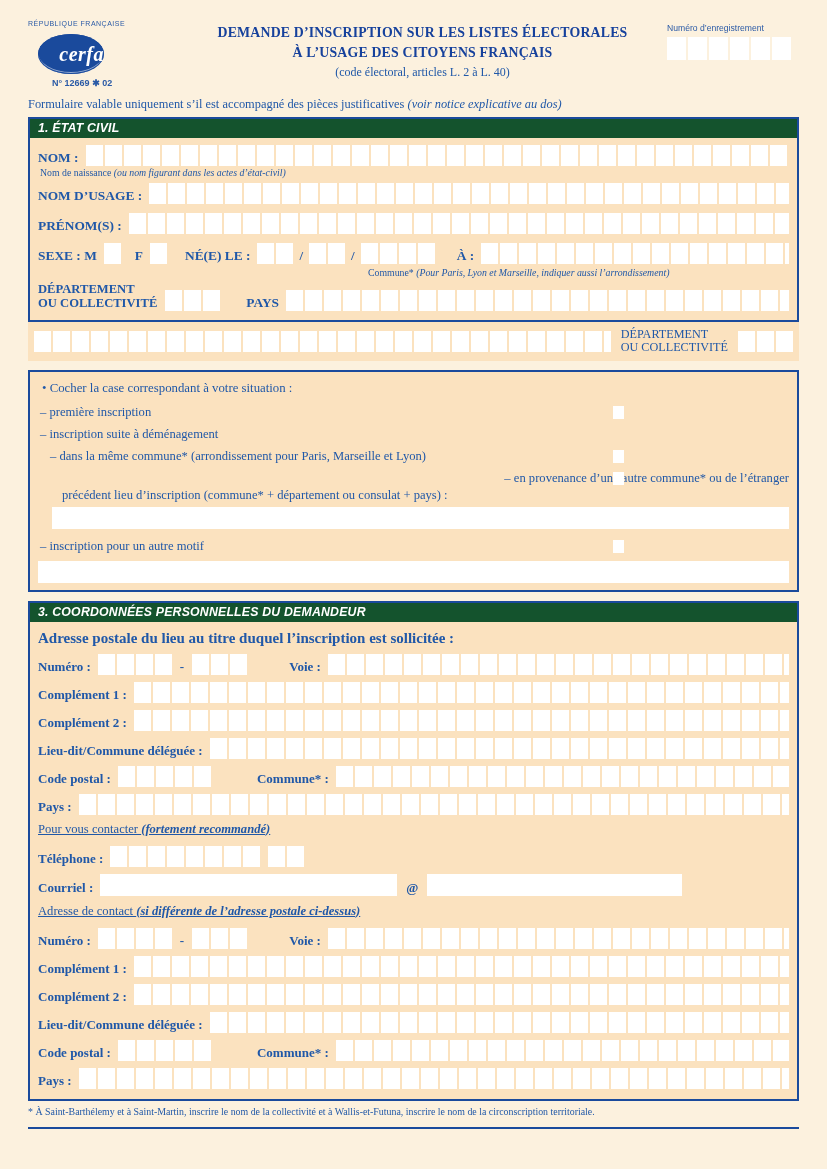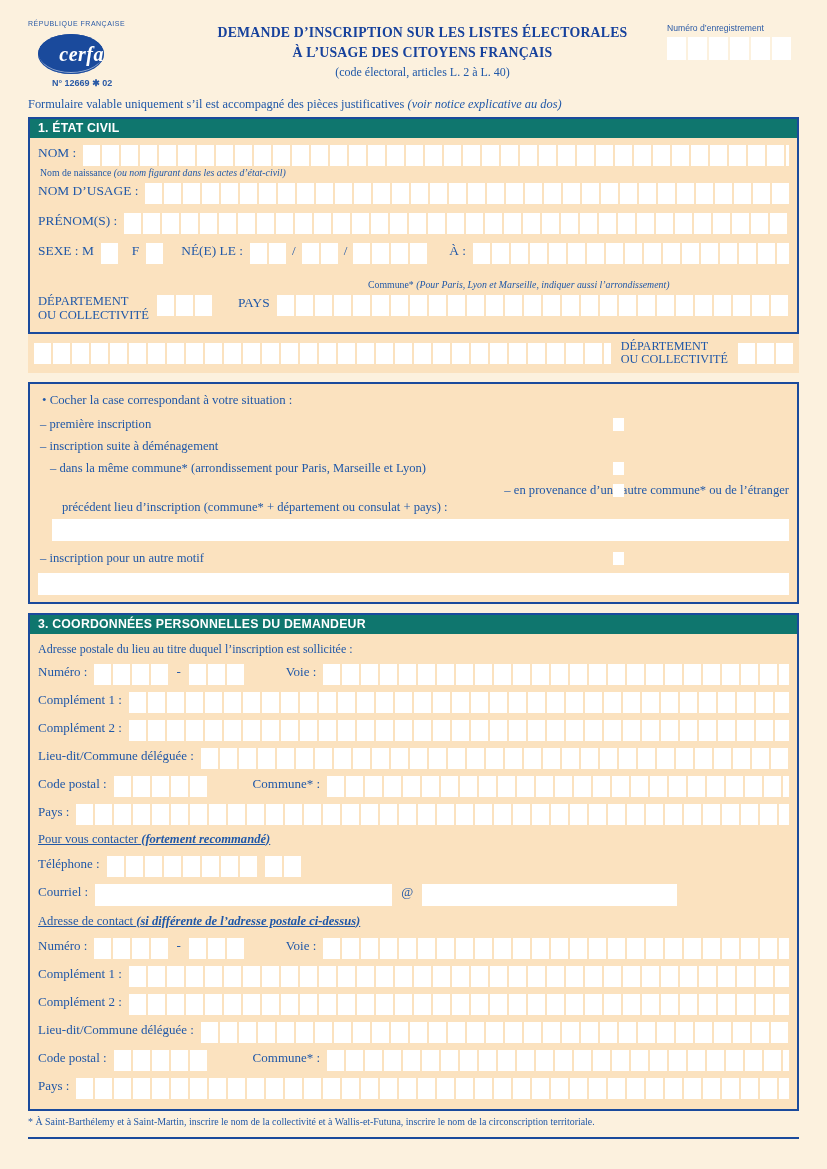--- a/index.html
+++ b/index.html
@@ -27,29 +27,29 @@
   .header-right { width:132px; flex:none; padding-top:3px; }
   .reg-label { font-family:"Liberation Sans", sans-serif; font-size:8.6px; color:#2a5aa6; }
   .reg-boxes { display:flex; gap:2px; margin-top:4px; }
   .reg-boxes .box { width:19px; height:23px; flex:0 0 19px; }
 
   .notice { margin:9px 28px 5px 28px; font-size:12.4px; }
 
   
   .sec { margin:0 28px; border:2px solid #1a4a9c; }
   .sec-bar {
-    background:#0f766e; color:#fff; font-family:"Liberation Sans", sans-serif;
-    font-weight:bold; font-size:12.3px; padding:2px 8px 3px 8px; letter-spacing:.2px;
+    background:#14532d; color:#fff; font-family:"Liberation Sans", sans-serif;
+    font-weight:bold; font-size:12.3px; padding:2px 8px 3px 8px; letter-spacing:.2px;font-style:italic;
   }
   .sec-body { background:#fbe2bf; padding:7px 8px 4px 8px; }
 
   .box { width:17px; height:21px; background:#fff; flex:0 0 17px; }
   .boxes { display:flex; gap:2px; }
   .boxes.fill { flex:1; overflow:hidden; }
-  .brow { display:flex; align-items:flex-start; margin-bottom:7px; }
+  .brow { display:flex; align-items:flex-end; margin-bottom:7px;font-weight:bold; }
   .lbl { white-space:nowrap; padding-right:7px; font-size:13px; }
   .lbl-caps { font-size:13.4px; }
   .subnote { font-size:9.8px; }
   .spacer { flex:none; }
   .dash { padding:0 8px; font-size:13px; }
   .slash { padding:0 6px; font-size:13px; }
 
   .dept-lbl { font-size:12.6px; line-height:1.1; padding-right:8px; white-space:nowrap; }
 
   
@@ -59,21 +59,21 @@
   
   .sit { position:relative; margin-bottom:7px; font-size:12.6px; }
   .instr { font-weight:normal; font-size:12.8px; margin-bottom:9px; margin-left:4px; }
   .ind1 { margin-left:2px; }
   .ind2 { margin-left:12px; }
   .ind3 { margin-left:24px; }
   .chk { position:absolute; left:573px; top:1px; width:11px; height:13px; background:#fff; }
   .wbar { background:#fff; height:22px; }
 
   
-  .s3-intro { font-size:12px; margin-bottom:7px; }
+  .s3-intro { font-size:15px; margin-bottom:7px;font-weight:bold; }
   .uhead { font-size:12.6px; text-decoration:underline; margin:2px 0 9px 0; }
   .uhead .bi { font-weight:bold; font-style:italic; }
 
   
   .footnote { margin:5px 28px; font-size:9.9px; }
   .rule1 { margin:10px 28px 0 28px; border-top:2px solid #1a4a9c; }
 </style>
 </head>
 <body>
 
@@ -230,21 +230,21 @@
             <div class="box"></div>
             <div class="box"></div>
             <div class="box"></div>
             <div class="box"></div>
             <div class="box"></div>
             <div class="box"></div>
             <div class="box"></div>
           </div>
       </div>
 
-      <div class="brow" style="margin-bottom:15px;">
+      <div class="brow" style="margin-bottom:3px;">
         <span class="lbl lbl-caps">SEXE : M</span>
         <div class="boxes">
             <div class="box"></div>
           </div>
         <span class="spacer" style="width:14px;"></span>
         <span class="lbl lbl-caps">F</span>
         <div class="boxes">
             <div class="box"></div>
           </div>
         <span class="spacer" style="width:18px;"></span>

